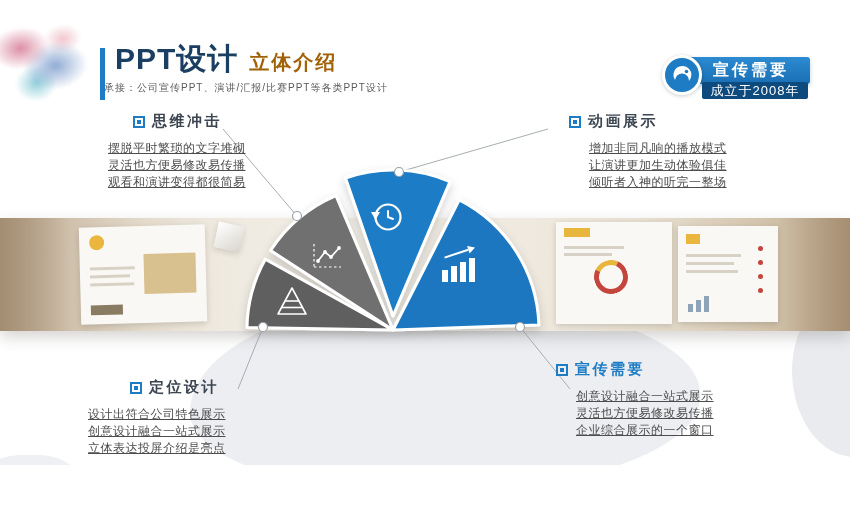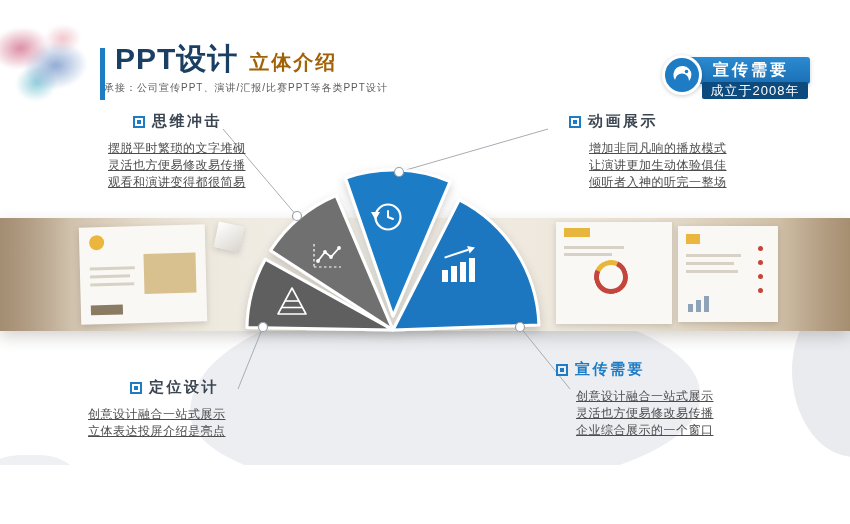--- a/index.html
+++ b/index.html
@@ -236,20 +236,21 @@
       <div>倾听者入神的听完一整场</div>
     </div>
   </div>
 
   <div class="sec sec3">
     <div class="hd">
       <div class="bullet"></div>
       <span class="ttl">定位设计</span>
     </div>
     <div class="lines">
+      <div>设计出符合公司特色展示</div>
       <div>创意设计融合一站式展示</div>
       <div>立体表达投屏介绍是亮点</div>
     </div>
   </div>
 
   <div class="sec sec4">
     <div class="hd">
       <div class="bullet"></div>
       <span class="ttl">宣传需要</span>
     </div>

